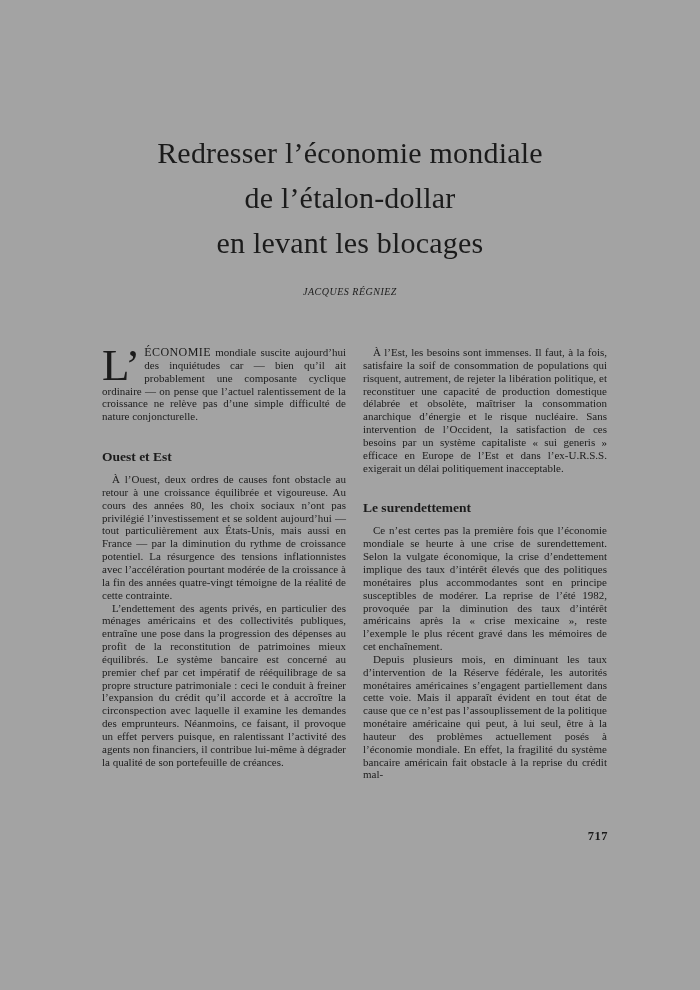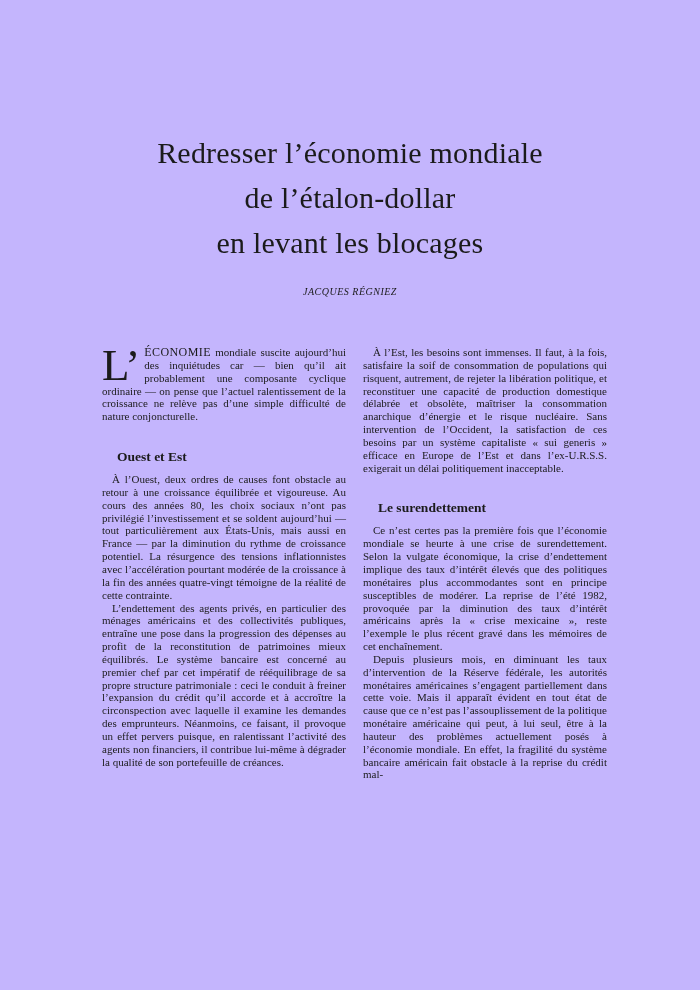--- a/index.html
+++ b/index.html
@@ -1,20 +1,20 @@
 <!DOCTYPE html>
 <html lang="fr"><head>
 <meta charset="utf-8">
 <style>
   html, body { margin: 0; padding: 0; background: #ffffff; }
   .page {
     position: relative;
     width: 700px;
     height: 990px;
-    background: #c4b5fd;
+    background: #a3a3a3;
     font-family: "Liberation Serif", serif;
     color: #1b1b1b;
     overflow: hidden;
   }
   .title {
     position: absolute;
     top: 130px;
     left: 0;
     width: 100%;
     margin: 0;
@@ -49,21 +49,21 @@
     line-height: 12.85px;
     text-align: justify;
     hyphens: auto;
     -webkit-hyphens: auto;
   }
   .col p { margin: 0; }
   .indent { text-indent: 10px; }
   .section-heading {
     font-size: 13.5px;
     font-weight: 700;
-    margin: 26px 0 9px 15px;
+    margin: 26px 0 9px 0;
     text-align: left;
     line-height: 15px;
   }
   .dropcap {
     float: left;
     font-size: 45px;
     line-height: 36px;
     padding: 1px 4px 0 0;
   }
   .smallcaps {
@@ -109,14 +109,15 @@
       <p class="indent">À l’Est, les besoins sont immenses. Il faut, à la fois, satisfaire la soif de consommation de populations qui risquent, autrement, de rejeter la libération politique, et reconstituer une capacité de production domestique délabrée et obsolète, maîtriser la consommation anarchique d’énergie et le risque nucléaire. Sans intervention de l’Occident, la satisfaction de ces besoins par un système capitaliste « sui generis » efficace en Europe de l’Est et dans l’ex-U.R.S.S. exigerait un délai politiquement inacceptable.</p>
 
       <h2 class="section-heading">Le surendettement</h2>
 
       <p class="indent">Ce n’est certes pas la première fois que l’économie mondiale se heurte à une crise de surendettement. Selon la vulgate économique, la crise d’endettement implique des taux d’intérêt élevés que des politiques monétaires plus accommodantes sont en principe susceptibles de modérer. La reprise de l’été 1982, provoquée par la diminution des taux d’intérêt américains après la « crise mexicaine », reste l’exemple le plus récent gravé dans les mémoires de cet enchaînement.</p>
       <p class="indent">Depuis plusieurs mois, en diminuant les taux d’intervention de la Réserve fédérale, les autorités monétaires américaines s’engagent partiellement dans cette voie. Mais il apparaît évident en tout état de cause que ce n’est pas l’assouplissement de la politique monétaire américaine qui peut, à lui seul, être à la hauteur des problèmes actuellement posés à l’économie mondiale. En effet, la fragilité du système bancaire américain fait obstacle à la reprise du crédit mal-</p>
     </div>
 
   </div>
 
+  <div class="pagenum">717</div>
 
 </div>
 
 </body></html>

